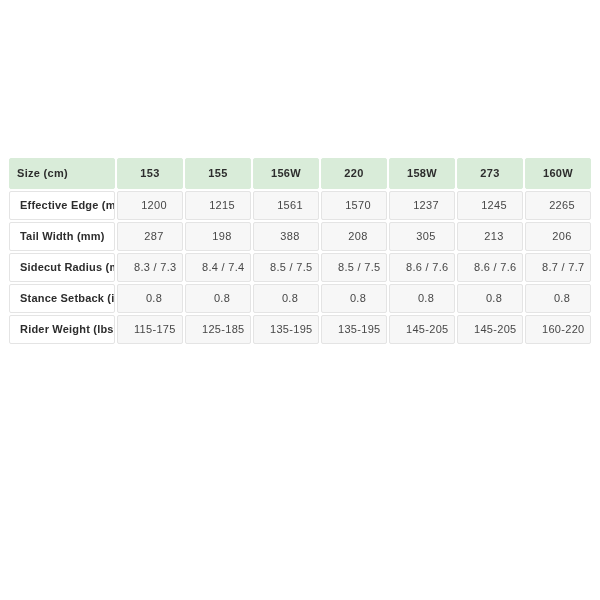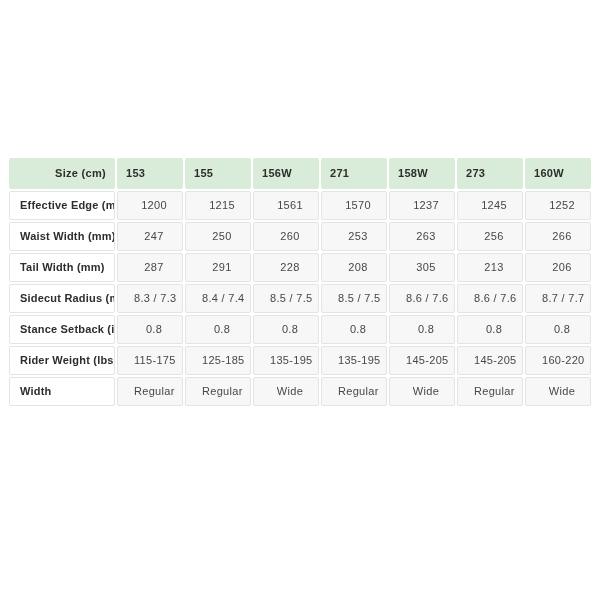--- a/index.html
+++ b/index.html
@@ -39,25 +39,25 @@
     height: 29px;
     padding: 0 8px;
     overflow: hidden;
     white-space: nowrap;
   }
   thead th {
     background: #d9ecd9;
     border-color: #d9ecd9;
     color: #2d2d2d;
     font-weight: bold;
-    text-align: left;
+    text-align: center;
     height: 31px;
     letter-spacing: 0.3px;
   }
-  thead th.size-header { text-align: right; padding-left: 14px; }
+  thead th.size-header { text-align: left; padding-left: 7px; }
   tbody th {
     background: #ffffff;
     color: #2d2d2d;
     font-weight: bold;
     text-align: left;
     padding-left: 10px;
     letter-spacing: 0.2px;
   }
   tbody td {
     background: #f7f7f7;
@@ -77,53 +77,43 @@
       <colgroup>
         <col class="label-col">
       </colgroup>
       <thead>
         <tr>
           <th class="size-header">Size (cm)</th>
 
         <th>153</th>
             <th>155</th>
             <th>156W</th>
-            <th>271</th>
+            <th>220</th>
             <th>158W</th>
             <th>273</th>
             <th>160W</th>
           </tr>
       </thead>
       <tbody>
 
       <tr>
             <th>Effective Edge (mm)</th>
             <td>1200</td>
             <td>1215</td>
             <td>1561</td>
             <td>1570</td>
             <td>1237</td>
             <td>1245</td>
-            <td>1252</td>
-          </tr>
-          <tr>
-            <th>Waist Width (mm)</th>
-            <td>247</td>
-            <td>250</td>
-            <td>260</td>
-            <td>253</td>
-            <td>263</td>
-            <td>256</td>
-            <td>266</td>
+            <td>2265</td>
           </tr>
           <tr>
             <th>Tail Width (mm)</th>
             <td>287</td>
-            <td>291</td>
-            <td>228</td>
+            <td>198</td>
+            <td>388</td>
             <td>208</td>
             <td>305</td>
             <td>213</td>
             <td>206</td>
           </tr>
           <tr>
             <th>Sidecut Radius (m)</th>
             <td>8.3 / 7.3</td>
             <td>8.4 / 7.4</td>
             <td>8.5 / 7.5</td>
@@ -145,26 +135,16 @@
           <tr>
             <th>Rider Weight (lbs)</th>
             <td>115-175</td>
             <td>125-185</td>
             <td>135-195</td>
             <td>135-195</td>
             <td>145-205</td>
             <td>145-205</td>
             <td>160-220</td>
           </tr>
-          <tr>
-            <th>Width</th>
-            <td>Regular</td>
-            <td>Regular</td>
-            <td>Wide</td>
-            <td>Regular</td>
-            <td>Wide</td>
-            <td>Regular</td>
-            <td>Wide</td>
-          </tr>
         </tbody>
     </table>
   </div>
 </div>
 
 </body></html>

